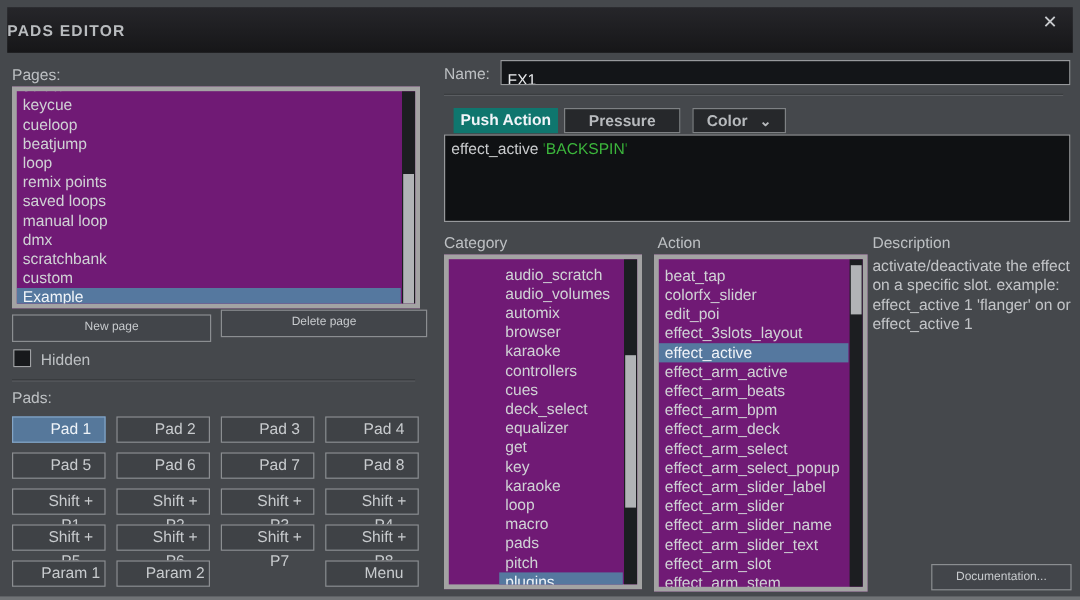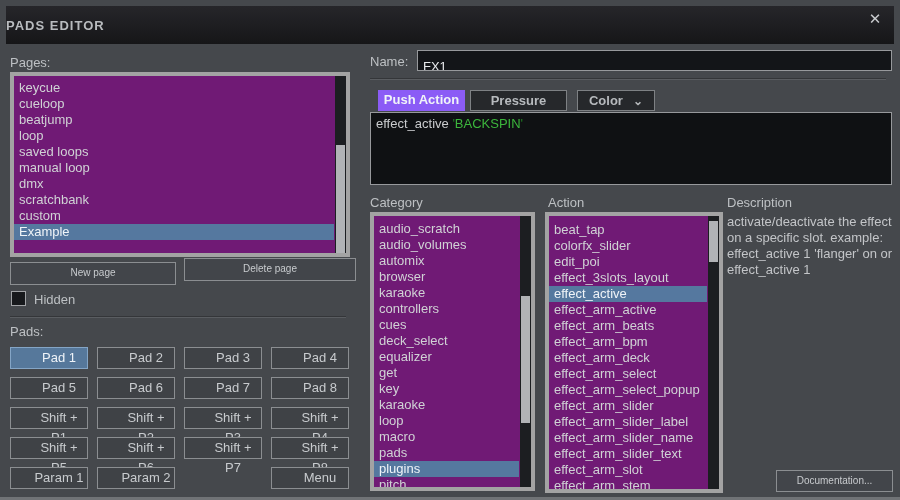--- a/index.html
+++ b/index.html
@@ -78,21 +78,21 @@
     background:#131518; border:1px solid #97999c; box-sizing:border-box;
     color:#e8eaec; font-size:13px; padding:12px 0 0 5px;
     font-family:"Liberation Sans", sans-serif; outline:none;
   }
 
   
   .tab {
     position:absolute; top:90px; height:21px; box-sizing:border-box;
     font-size:13px; font-weight:bold; text-align:center; line-height:20px; cursor:default;
   }
-  .tab.active { background:#8b5cf6; color:#f0f4f8; border:none; }
+  .tab.active { background:#0f766e; color:#f0f4f8; border:none; }
   .tab.inactive { background:#26282b; color:#b7babd; border:1px solid #7e8184; }
   .chevron { font-size:12px; margin-left:10px; color:#b7babd; }
 
   
   .code-editor {
     position:absolute; left:370px; top:112px; width:522px; height:73px;
     background:#0f1113; border:1px solid #97999c; box-sizing:border-box;
     font-size:13px; padding:3px 5px; color:#caccce; white-space:nowrap;
   }
   .code-action { color:#caccce; }
@@ -119,20 +119,21 @@
 
   <div class="label" style="left:10px; top:55px;">Pages:</div>
 
   <div class="listbox" style="left:10px; top:72px; width:340px; height:185px;">
     <div class="list-content" style="margin-top:-12px;">
         <div class="list-item">scratch</div>
         <div class="list-item">keycue</div>
         <div class="list-item">cueloop</div>
         <div class="list-item">beatjump</div>
         <div class="list-item">loop</div>
+        <div class="list-item">remix points</div>
         <div class="list-item">saved loops</div>
         <div class="list-item">manual loop</div>
         <div class="list-item">dmx</div>
         <div class="list-item">scratchbank</div>
         <div class="list-item">custom</div>
         <div class="list-item selected">Example</div>
       </div>
     <div class="scrollbar">
       <div class="thumb" style="top:69px; height:110px;"></div>
     </div>
@@ -185,60 +186,60 @@
   <div class="tab inactive" style="left:577px; width:78px;">
     <span>Color</span><span class="chevron">⌄</span>
   </div>
 
   <div class="code-editor">
     <span class="code-action">effect_active </span><span class="code-quote">'</span><span class="code-arg">BACKSPIN</span><span class="code-quote">'</span>
   </div>
 
   <div class="label" style="left:370px; top:195px;">Category</div>
   <div class="listbox" style="left:370px; top:212px; width:165px; height:279px;">
-    <div class="list-content" style="padding-top:5px;">
+    <div class="list-content" style="padding-top:5px;margin-left:42px;">
         <div class="list-item">audio_scratch</div>
         <div class="list-item">audio_volumes</div>
         <div class="list-item">automix</div>
         <div class="list-item">browser</div>
         <div class="list-item">karaoke</div>
         <div class="list-item">controllers</div>
         <div class="list-item">cues</div>
         <div class="list-item">deck_select</div>
         <div class="list-item">equalizer</div>
         <div class="list-item">get</div>
         <div class="list-item">key</div>
         <div class="list-item">karaoke</div>
         <div class="list-item">loop</div>
         <div class="list-item">macro</div>
         <div class="list-item">pads</div>
+        <div class="list-item">pitch</div>
         <div class="list-item selected">plugins</div>
-        <div class="list-item">pitch</div>
       </div>
     <div class="scrollbar">
       <div class="thumb" style="top:80px; height:127px;"></div>
     </div>
   </div>
 
   <div class="label" style="left:548px; top:195px;">Action</div>
   <div class="listbox" style="left:545px; top:212px; width:178px; height:281px;text-decoration:underline;">
     <div class="list-content" style="padding-top:6px;">
         <div class="list-item">beat_tap</div>
         <div class="list-item">colorfx_slider</div>
         <div class="list-item">edit_poi</div>
         <div class="list-item">effect_3slots_layout</div>
         <div class="list-item selected">effect_active</div>
         <div class="list-item">effect_arm_active</div>
         <div class="list-item">effect_arm_beats</div>
         <div class="list-item">effect_arm_bpm</div>
         <div class="list-item">effect_arm_deck</div>
         <div class="list-item">effect_arm_select</div>
         <div class="list-item">effect_arm_select_popup</div>
+        <div class="list-item">effect_arm_slider_label</div>
         <div class="list-item">effect_arm_slider</div>
-        <div class="list-item">effect_arm_slider_label</div>
         <div class="list-item">effect_arm_slider_name</div>
         <div class="list-item">effect_arm_slider_text</div>
         <div class="list-item">effect_arm_slot</div>
         <div class="list-item">effect_arm_stem</div>
       </div>
     <div class="scrollbar">
       <div class="thumb" style="top:5px; height:41px;"></div>
     </div>
   </div>
 

